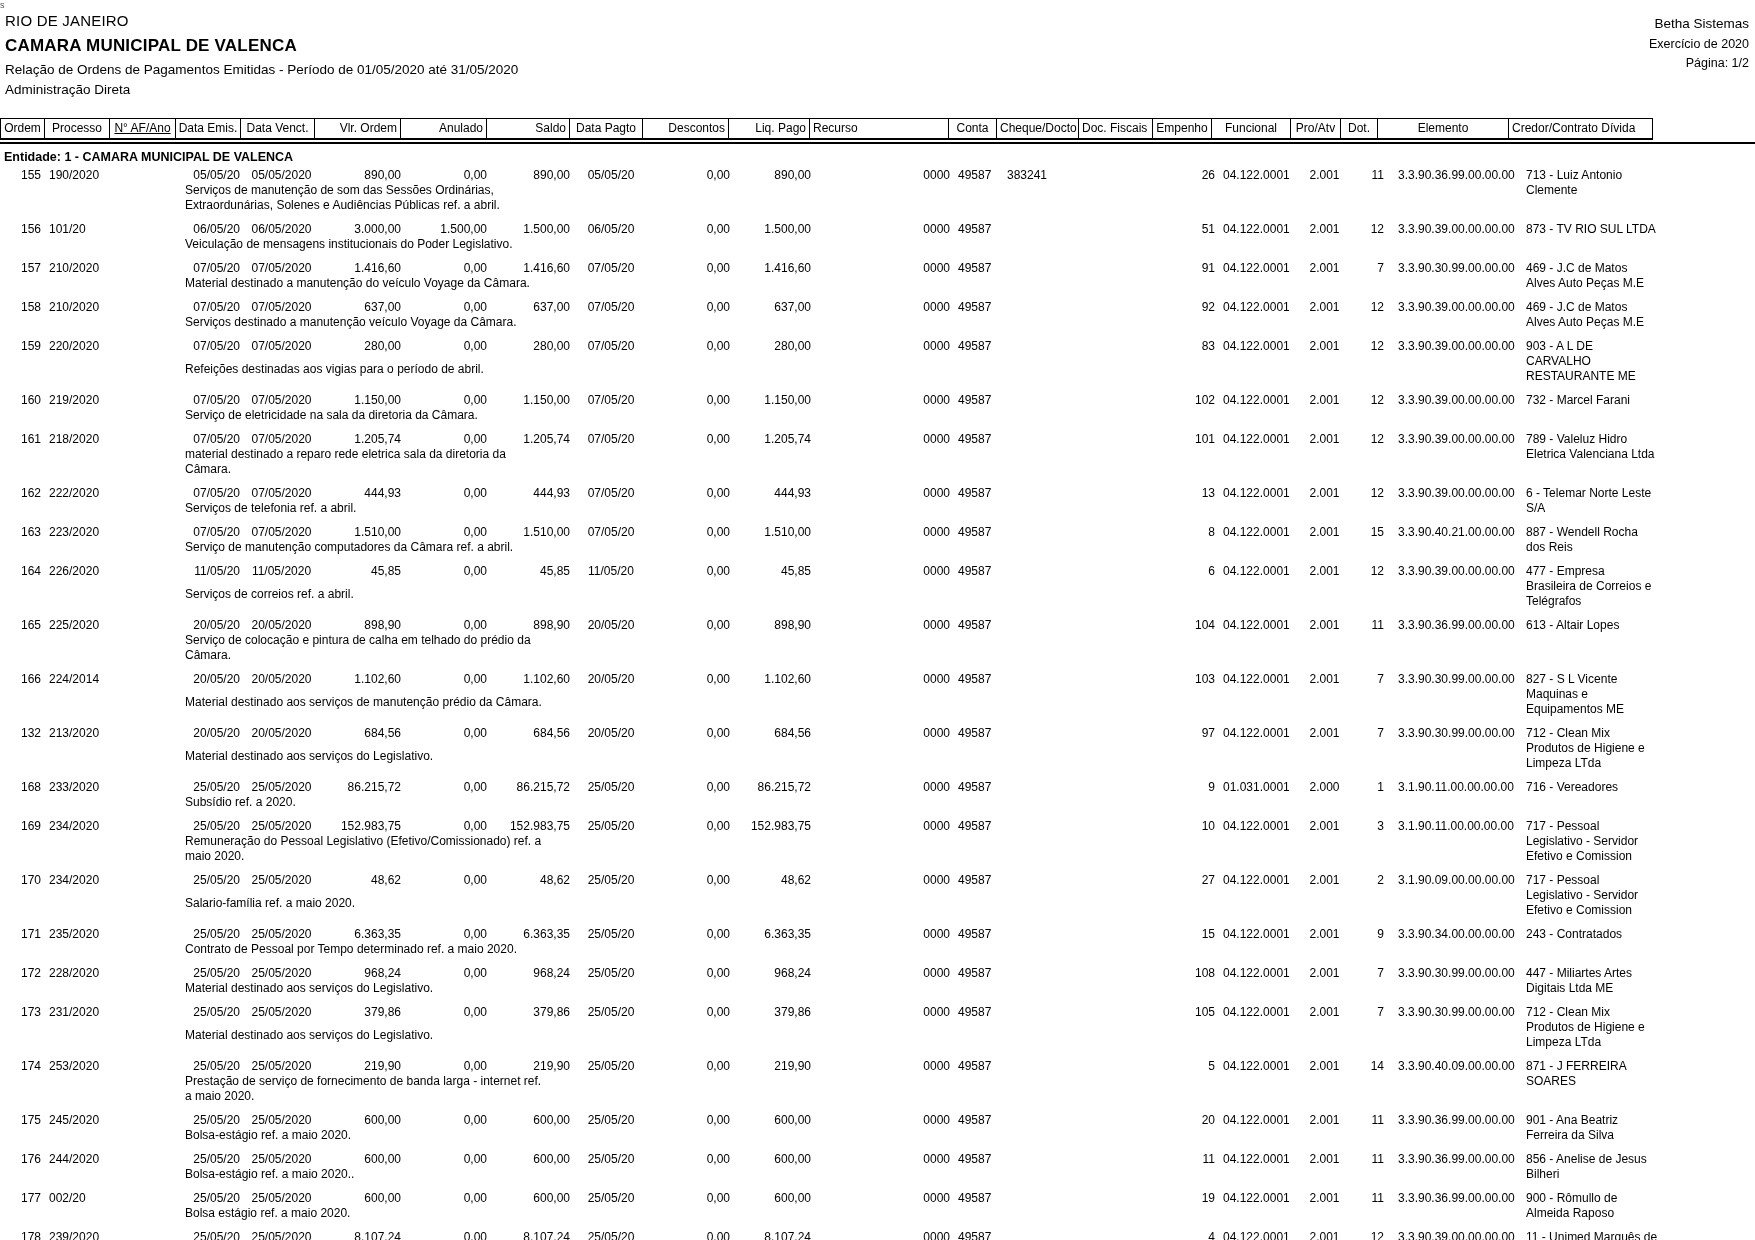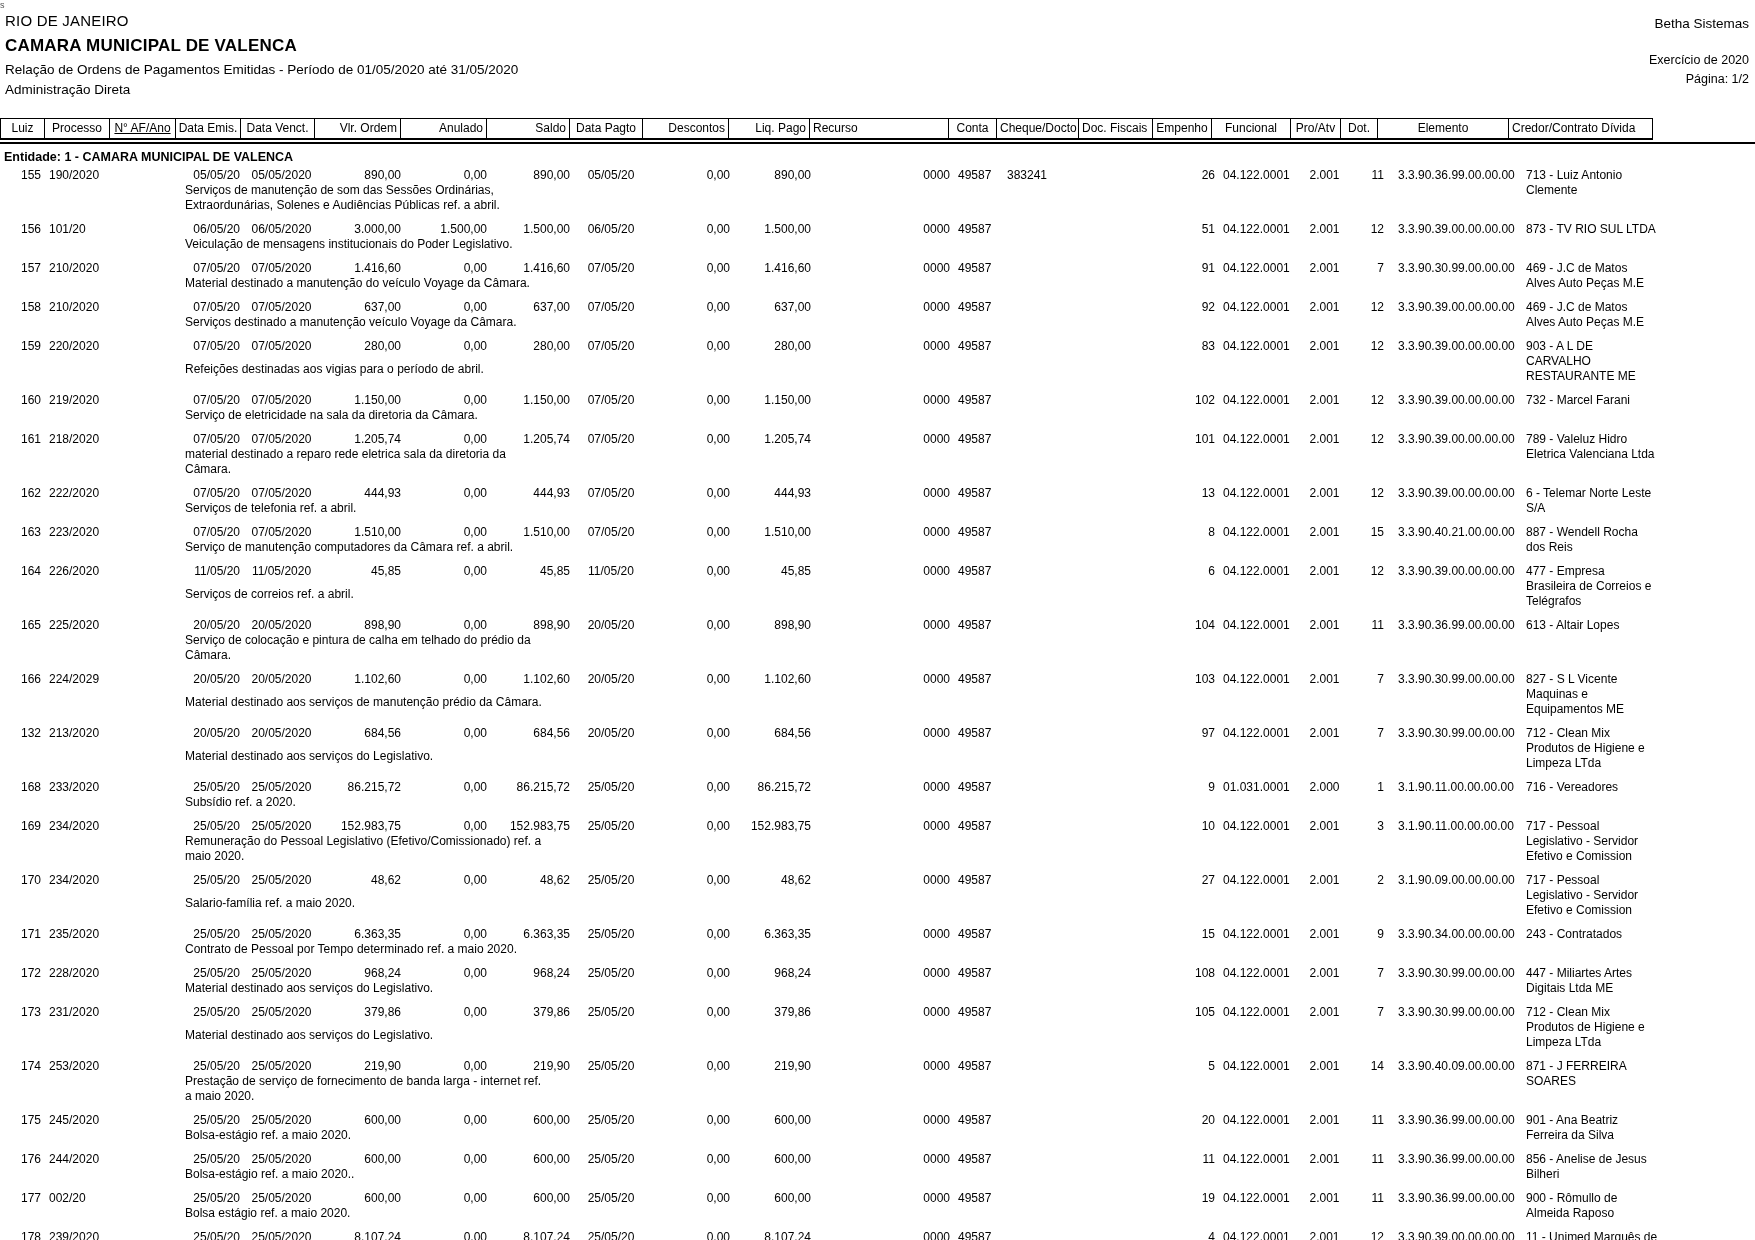--- a/index.html
+++ b/index.html
@@ -6,21 +6,21 @@
   .page{position:relative;width:1755px;height:1240px;background:#fff;color:#000;
         font-family:"Liberation Sans", sans-serif;overflow:hidden;}
   .artifact{position:absolute;left:0;top:0;font-size:9px;color:#555;}
   .hdr-left{position:absolute;left:5px;top:12px;}
   .title-state{font-size:15px;font-weight:normal;letter-spacing:.2px;}
   .title-entity{font-size:17px;font-weight:bold;margin-top:7px;letter-spacing:.2px;}
   .title-report{font-size:13.5px;margin-top:6px;}
   .title-admin{font-size:13.5px;margin-top:5px;}
   .hdr-right{position:absolute;right:6px;top:16px;text-align:right;}
   .vendor{font-size:13.5px;}
-  .exercise{font-size:12.5px;margin-top:22px;}
+  .exercise{font-size:12.5px;margin-top:6px;}
   .pageno{font-size:12.5px;margin-top:5px;}
 
   .tablewrap{position:absolute;left:0;top:118px;width:1755px;}
   .thead{display:flex;}
   .hcell{border:1px solid #000;border-bottom-width:2px;margin-left:-1px;height:17px;
          line-height:16px;font-size:12px;padding:1px 2px;box-sizing:content-box;
          white-space:nowrap;overflow:hidden;background:#fff;}
   .hcell:first-child{margin-left:0;}
   .hrule{height:2px;background:#000;margin-top:2px;width:1755px;}
   .group-row{font-size:12.5px;font-weight:bold;padding:6px 0 4px 4px;}
@@ -55,21 +55,21 @@
   </div>
 
   <div class="hdr-right">
     <div class="vendor">Betha Sistemas</div>
     <div class="exercise">Exercício de 2020</div>
     <div class="pageno">Página: 1/2</div>
   </div>
 
   <div class="tablewrap">
     <div class="thead" id="thead">
-        <div class="hcell h-c" style="width: 39px;">Luiz</div>
+        <div class="hcell h-c" style="width: 39px;">Ordem</div>
         <div class="hcell h-c" style="width: 60px;">Processo</div>
         <div class="hcell h-c" style="width: 61px; text-decoration: underline;">N° AF/Ano</div>
         <div class="hcell h-c" style="width: 60px;">Data Emis.</div>
         <div class="hcell h-c" style="width: 69px;">Data Venct.</div>
         <div class="hcell h-r" style="width: 80px;">Vlr. Ordem</div>
         <div class="hcell h-r" style="width: 80px;">Anulado</div>
         <div class="hcell h-r" style="width: 77px;">Saldo</div>
         <div class="hcell h-c" style="width: 68px;">Data Pagto</div>
         <div class="hcell h-r" style="width: 80px;">Descontos</div>
         <div class="hcell h-r" style="width: 75px;">Liq. Pago</div>
@@ -346,21 +346,21 @@
           <div class="cell ar">104</div>
           <div class="cell al">04.122.0001</div>
           <div class="cell ac">2.001</div>
           <div class="cell ar">11</div>
           <div class="cell al elemento">3.3.90.36.99.00.00.00</div>
           <div class="credor">613 - Altair Lopes</div>
           <div class="desc">Serviço de colocação e pintura de calha em telhado do prédio da Câmara.</div>
         </div>
         <div class="record">
           <div class="cell ar">166</div>
-          <div class="cell al">224/2029</div>
+          <div class="cell al">224/2014</div>
           <div class="cell al"></div>
           <div class="cell ar">20/05/20</div>
           <div class="cell ac">20/05/2020</div>
           <div class="cell ar">1.102,60</div>
           <div class="cell ar">0,00</div>
           <div class="cell ar">1.102,60</div>
           <div class="cell ac">20/05/20</div>
           <div class="cell ar">0,00</div>
           <div class="cell ar">1.102,60</div>
           <div class="cell ar">0000</div>

